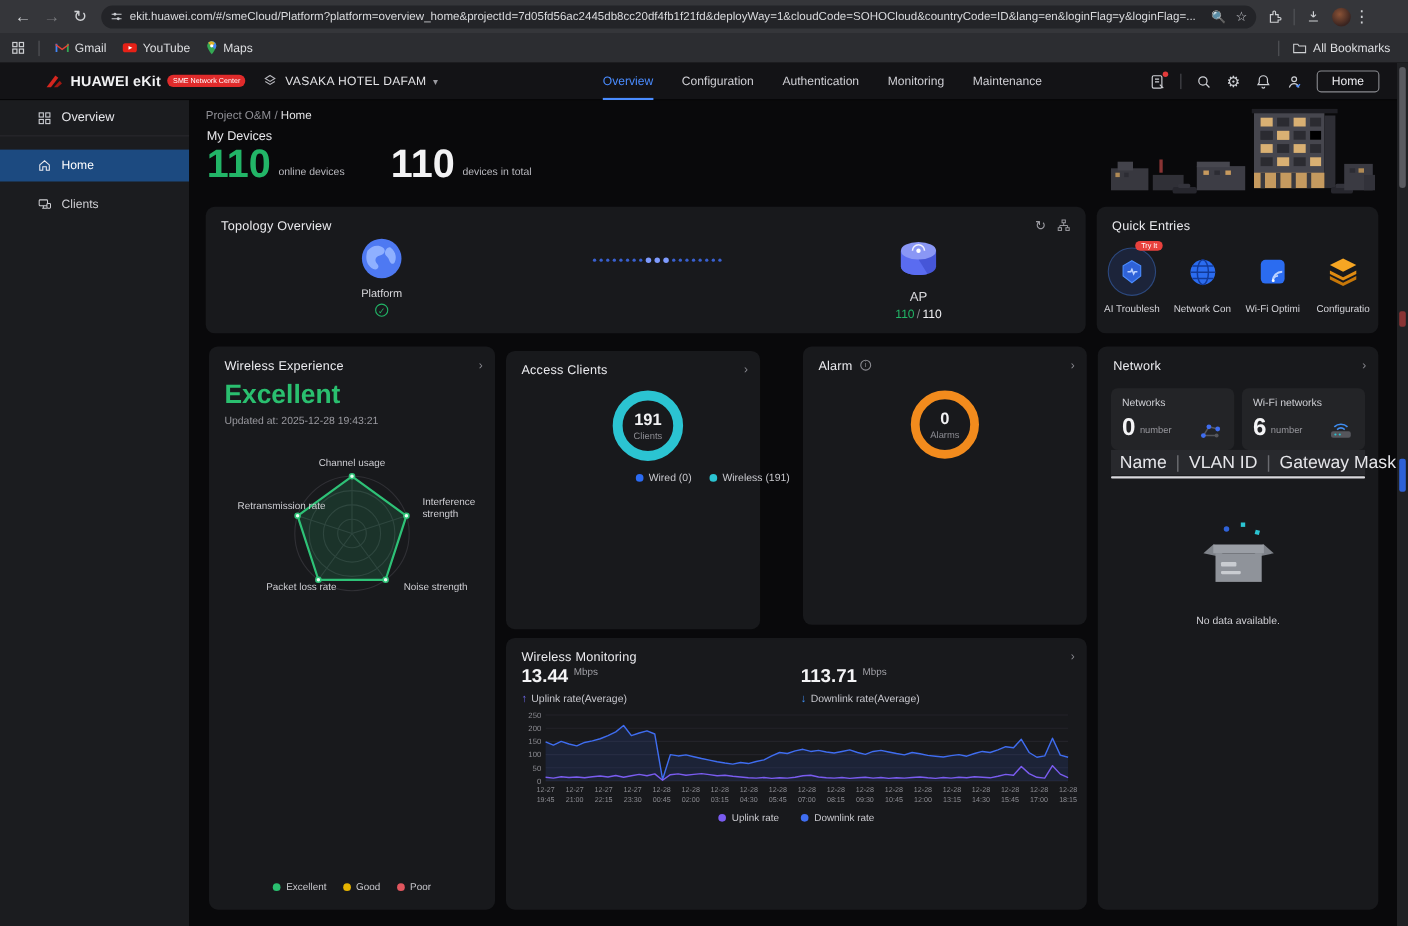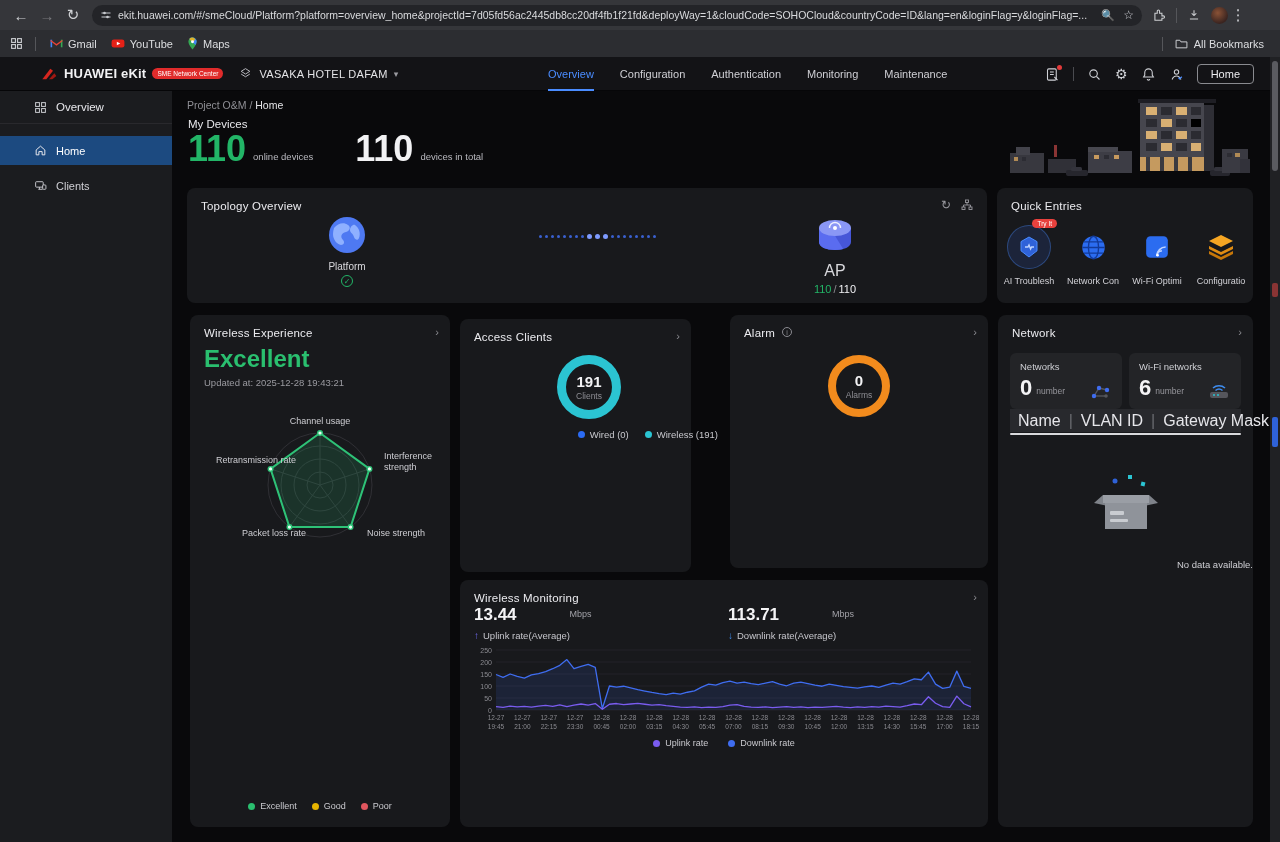--- a/index.html
+++ b/index.html
@@ -70,21 +70,21 @@
   
   #topology-card{left:15px;top:97px;width:800px;height:115px;}
   #topo-icons{position:absolute;right:14px;top:10px;color:#9a9aa0;font-size:12px;display:flex;gap:10px;align-items:center;}
   #topo-internet{position:absolute;left:138px;top:28px;width:44px;text-align:center;}
   #topo-internet .node-label{font-size:10px;color:#d8d8dc;margin-top:3px;}
   #topo-check{width:12px;height:12px;border:1px solid #22b567;border-radius:50%;color:#22b567;font-size:8px;line-height:11px;margin:3px auto 0;}
   #topo-dots{position:absolute;left:352px;top:46px;width:130px;display:flex;align-items:center;gap:3px;}
   .tdot{width:3px;height:3px;border-radius:50%;background:#3f6df0;opacity:.85;}
   .tdot-big{width:5px;height:5px;background:#7e9bff;opacity:1;}
   #topo-ap{position:absolute;left:626px;top:28px;width:44px;text-align:center;}
-  #topo-ap .node-label{font-size:16px;color:#d8d8dc;margin-top:2px;}
+  #topo-ap .node-label{font-size:12px;color:#d8d8dc;margin-top:2px;}
   #ap-count{font-size:11px;margin-top:3px;color:#f0f0f3;}
   #ap-count .g{color:#22b567;}
   #ap-count .sep{color:#8a8a90;padding:0 2px;}
 
   
   #quick-card{left:825px;top:97px;width:256px;height:115px;overflow:hidden;}
   #quick-items{position:absolute;left:0;top:36px;width:256px;display:flex;justify-content:space-around;}
   .q-item{width:60px;text-align:center;cursor:pointer;position:relative;}
   .q-icon-wrap{height:46px;display:flex;align-items:center;justify-content:center;position:relative;}
   .q-badge{position:absolute;top:-5px;right:2px;background:#e8413d;color:#fff;font-size:6.5px;padding:1px 5px;border-radius:7px;}
@@ -128,27 +128,27 @@
   .net-stat-label{position:absolute;left:10px;top:8px;font-size:9.5px;color:#cecfd4;}
   .net-stat-vrow{position:absolute;left:10px;top:24px;display:flex;align-items:flex-end;}
   .net-stat-value{font-size:22px;font-weight:bold;color:#f4f4f6;line-height:1;}
   .net-stat-unit{font-size:8.5px;color:#97979d;margin-left:4px;padding-bottom:3px;}
   .net-stat-icon{position:absolute;right:9px;bottom:9px;}
   #net-table-header{position:absolute;left:12px;top:94px;width:231px;height:23px;background:#28292d;display:flex;align-items:center;font-size:16px;color:#e6e6ea;}
   .nth-cell{padding:0 8px;white-space:nowrap;}
   .nth-sep{color:#6a6b70;}
   #net-table-underline{position:absolute;left:12px;top:118px;width:231px;height:2px;background:#d9d9dd;border-radius:1px;}
   #net-empty-box{position:absolute;left:93px;top:158px;}
-  #net-empty-text{position:absolute;left:0;top:244px;width:255px;text-align:right;font-size:9.5px;color:#cfcfd4;}
+  #net-empty-text{position:absolute;left:0;top:244px;width:255px;text-align:center;font-size:9.5px;color:#cfcfd4;}
 
   
   #wm-card{left:288px;top:489px;width:528px;height:247px;}
   .wm-stat{position:absolute;top:26px;}
   #wm-up{left:14px;} #wm-down{left:268px;}
-  .wm-vrow{display:flex;align-items:center;gap:48px;}
+  .wm-vrow{display:flex;align-items:flex-start;}
   .wm-value{font-size:17px;font-weight:bold;color:#f4f4f6;line-height:1;}
   .wm-unit{font-size:9px;color:#a2a2a8;margin-left:5px;padding-bottom:1px;}
   .wm-sub{display:flex;align-items:center;margin-top:7px;font-size:9.5px;color:#c6c6cc;}
   .wm-arrow{font-size:10px;margin-right:4px;}
   #wm-up .wm-arrow{color:#6f6af0;} #wm-down .wm-arrow{color:#3f8df0;}
   #wm-svg{position:absolute;left:6px;top:62px;}
   #wm-legend{position:absolute;left:0;top:158px;width:528px;display:flex;justify-content:center;gap:20px;}
 
   
   #page-scrollbar{position:absolute;right:0;top:57px;width:10px;height:785px;background:#202124;}

